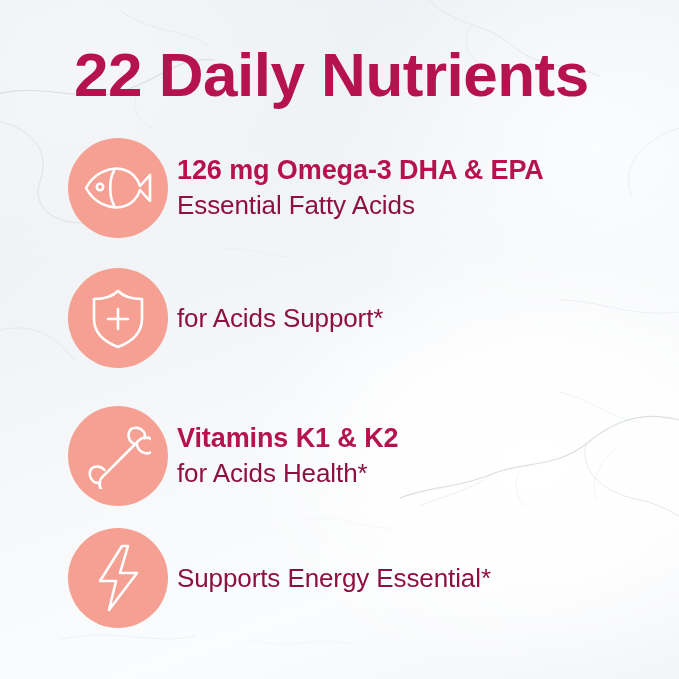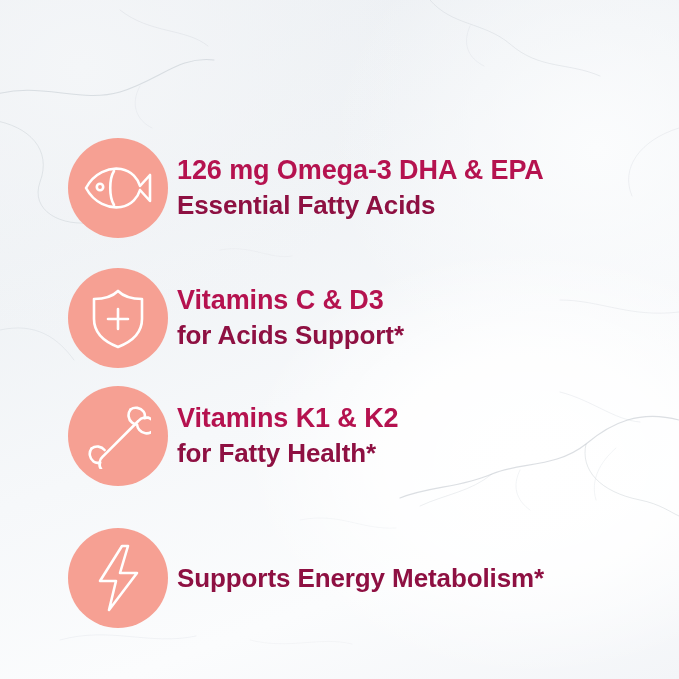--- a/index.html
+++ b/index.html
@@ -54,21 +54,21 @@
   .row {
     position: absolute;
     left: 68px;
     width: 600px;
     height: 100px;
     display: flex;
     align-items: center;
   }
   .row.r0 { top: 138px; }
   .row.r1 { top: 268px; }
-  .row.r2 { top: 386px; }
+  .row.r2 { top: 406px; }
   .row.r3 { top: 528px; }
 
   .icon-circle {
     width: 100px;
     height: 100px;
     border-radius: 50%;
     background: #f6a093;
     flex: 0 0 100px;
     display: flex;
     align-items: center;
@@ -85,21 +85,21 @@
   .row-head {
     font-size: 27px;
     font-weight: bold;
     color: #b5124f;
     line-height: 1.28;
     white-space: nowrap;
     letter-spacing: -0.1px;
   }
   .row-sub {
     font-size: 26px;
-    font-weight: bold;
+    font-weight: normal;
     color: #8e1042;
     line-height: 1.3;
     white-space: nowrap;
     letter-spacing: -0.1px;
     margin-top: 2px;
   }
 </style>
 </head>
 <body>
 
@@ -125,20 +125,21 @@
       <path d="M250 640 C 290 650, 320 636, 352 644" stroke-width="0.6" opacity="0.18"></path>
     </g>
     <g fill="none" stroke="#ccd3da" stroke-width="0.7" opacity="0.35" stroke-linecap="round">
       <path d="M616 448 C 600 462, 590 480, 596 500"></path>
       <path d="M520 470 C 512 486, 516 500, 530 510"></path>
       <path d="M140 86 C 130 104, 136 120, 152 128"></path>
       <path d="M470 26 C 462 44, 468 58, 484 66"></path>
     </g>
   </svg>
 
+  <div class="title">22 Daily Nutrients</div>
 
   <div class="rows">
 
     <div class="row r0">
       <div class="icon-circle">
         <span>
           <svg width="72" height="56" viewBox="0 0 72 56" fill="none" stroke="#ffffff" stroke-width="2.6" stroke-linecap="round" stroke-linejoin="round">
             <path d="M4 28 C 12 13, 27 7, 39 9 C 50 11, 56 19, 58 26 L 68 15 L 68 41 L 58 30 C 56 37, 50 45, 39 47 C 27 49, 12 43, 4 28 Z"></path>
             <circle cx="18" cy="27" r="3.2"></circle>
             <path d="M32 11 C 27 19, 27 37, 32 45"></path>
@@ -154,21 +155,20 @@
     <div class="row r1">
       <div class="icon-circle">
         <span>
           <svg width="60" height="64" viewBox="0 0 60 64" fill="none" stroke="#ffffff" stroke-width="2.6" stroke-linecap="round" stroke-linejoin="round">
             <path d="M30 5 C 24 11, 16 13, 6 13 L 6 33 C 6 47, 17 56, 30 61 C 43 56, 54 47, 54 33 L 54 13 C 44 13, 36 11, 30 5 Z"></path>
             <path d="M30 23 L 30 43 M20 33 L 40 33"></path>
           </svg>
         </span>
       </div>
       <div class="row-text">
-        <div class="row-head">Vitamins C &amp; D3</div>
         <div class="row-sub">for Acids Support*</div>
       </div>
     </div>
 
     <div class="row r2">
       <div class="icon-circle">
         <span>
           <svg width="66" height="66" viewBox="0 0 66 66" fill="none" stroke="#ffffff" stroke-width="2.6" stroke-linecap="round" stroke-linejoin="round">
             <path d="M45.5 6.5 C 49.5 3.5, 55.5 4.5, 58.5 8.5 C 60 10.5, 60.2 13, 59.4 15.2
                      C 61.6 14.4, 64.1 14.6, 66.1 16.1 L 66.1 16.1
@@ -177,31 +177,31 @@
                      C 14.6 64.1, 14.4 61.6, 15.2 59.4
                      C 13 60.2, 10.5 60, 8.5 58.5 C 4.5 55.5, 3.5 49.5, 6.5 45.5"></path>
             <path d="M45.5 6.5 C 42.3 10.8, 43.2 16.4, 47 19.6 C 48.5 20.9, 50.3 21.6, 52.1 21.8
                      C 52.3 23.6, 53 25.4, 54.3 26.9 C 57.5 30.7, 63.1 31.6, 67.4 28.4"></path>
             <path d="M6.5 45.5 C 10.8 42.3, 16.4 43.2, 19.6 47"></path>
           </svg>
         </span>
       </div>
       <div class="row-text">
         <div class="row-head">Vitamins K1 &amp; K2</div>
-        <div class="row-sub">for Fatty Health*</div>
+        <div class="row-sub">for Acids Health*</div>
       </div>
     </div>
 
     <div class="row r3">
       <div class="icon-circle">
         <span>
           <svg width="52" height="70" viewBox="0 0 52 70" fill="none" stroke="#ffffff" stroke-width="2.6" stroke-linecap="round" stroke-linejoin="round">
             <path d="M30 3 L 8 38 L 24 38 L 17 67 L 45 30 L 28 30 L 36 3 Z"></path>
           </svg>
         </span>
       </div>
       <div class="row-text">
-        <div class="row-sub">Supports Energy Metabolism*</div>
+        <div class="row-sub">Supports Energy Essential*</div>
       </div>
     </div>
 
   </div>
 </div>
 
 </body></html>

